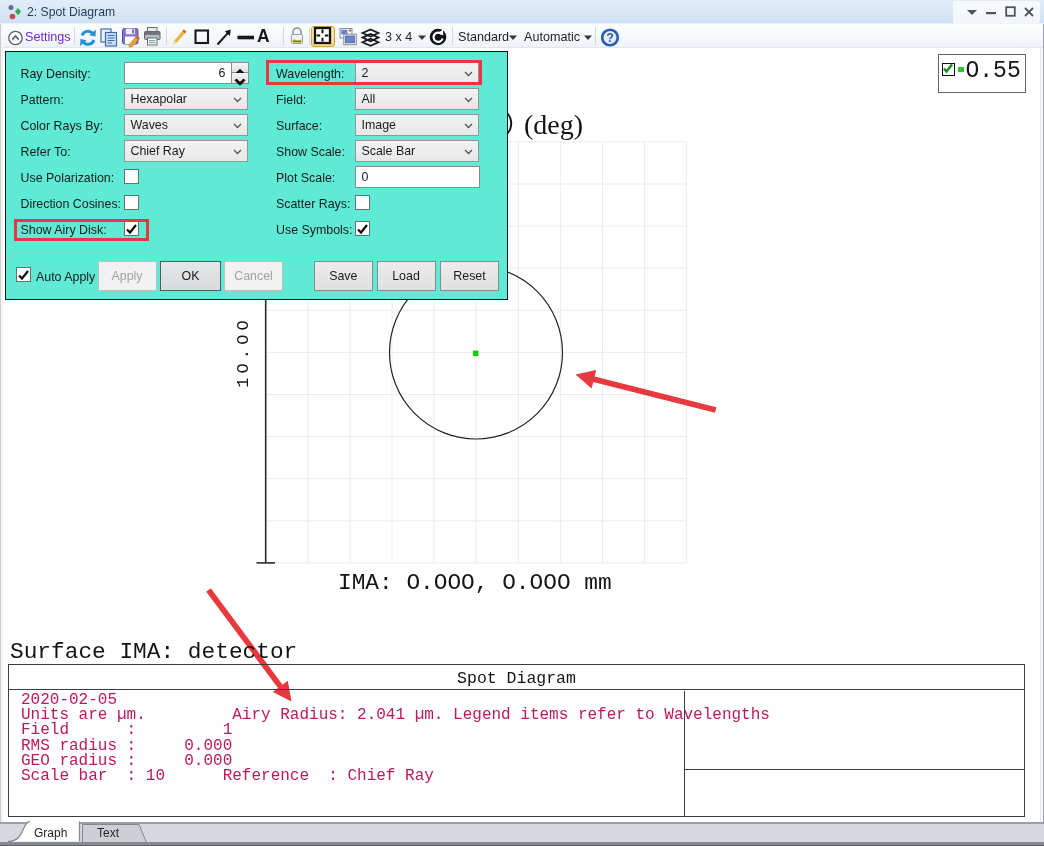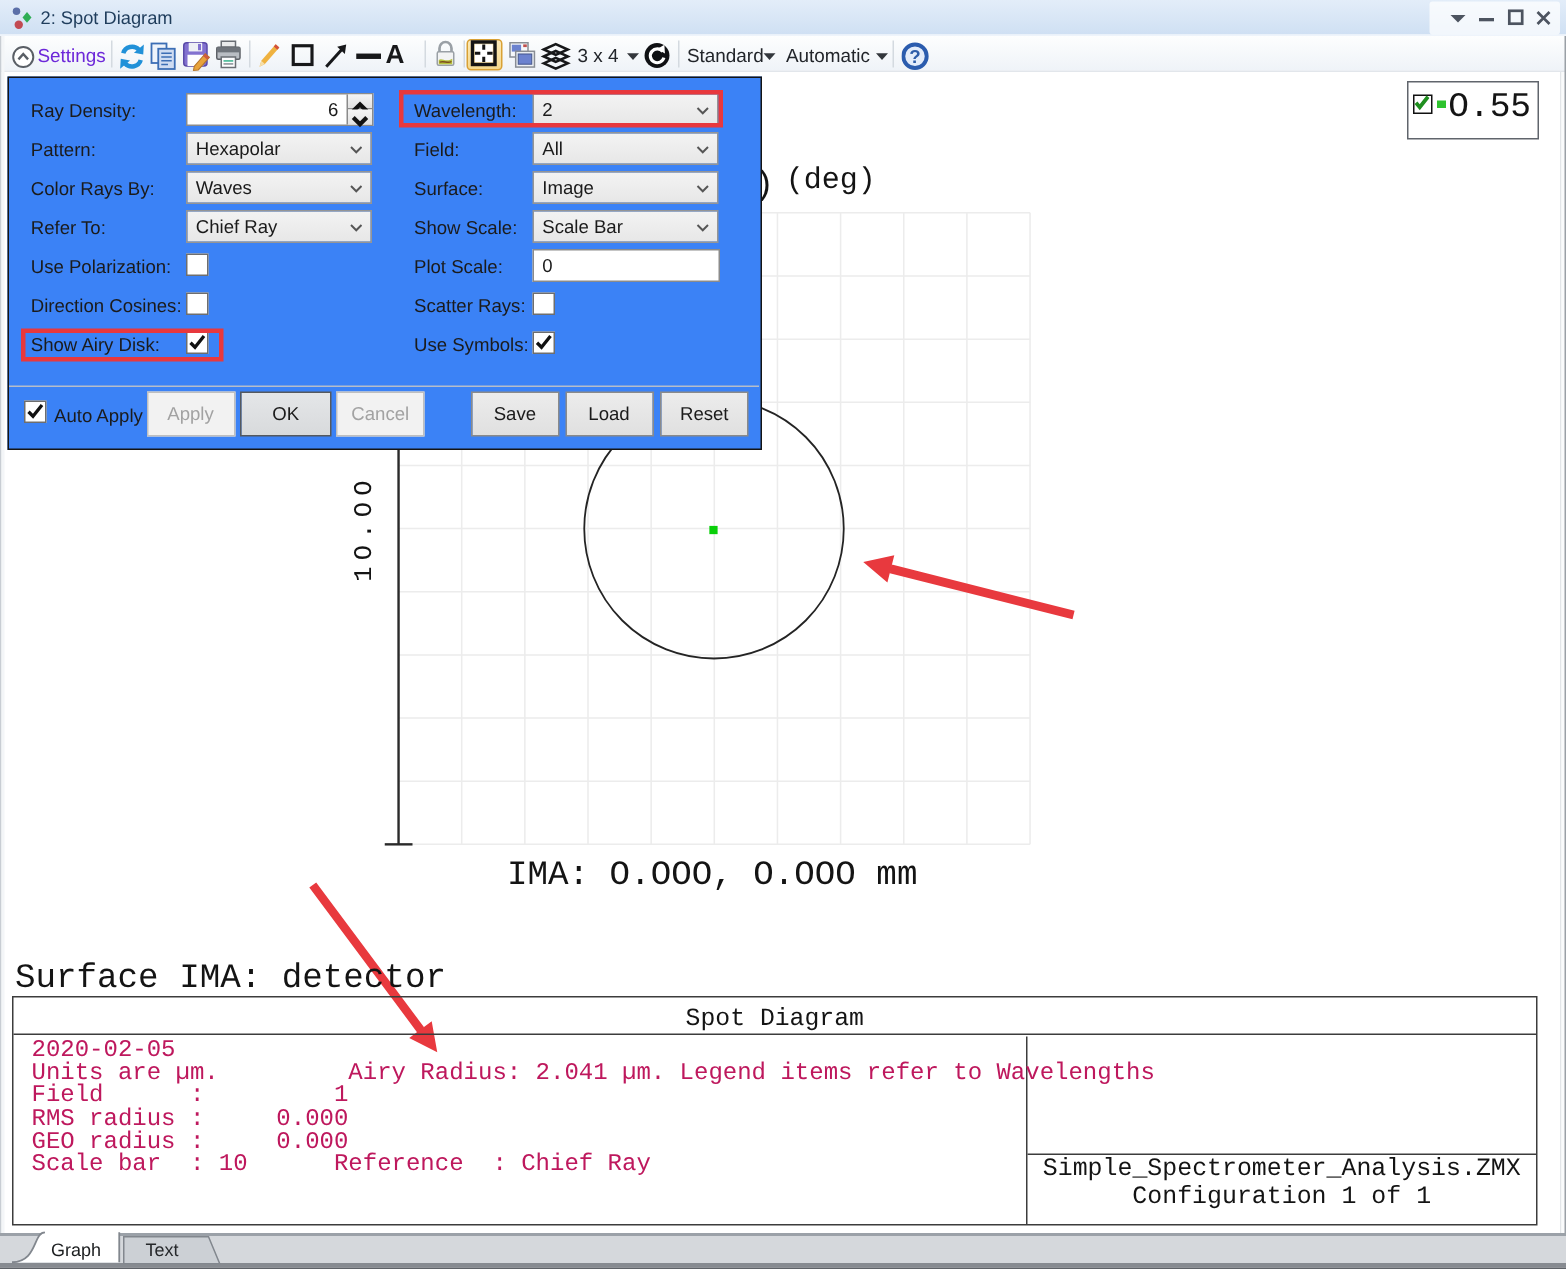--- a/index.html
+++ b/index.html
@@ -10,21 +10,21 @@
   
   #titlebar { left:0; top:0; width:1044px; height:24px;
     background:linear-gradient(#e3edf9,#cfe0f3); border-bottom:1px solid #eef4fb; }
   #title-text { left:27px; top:4.5px; font-size:12.2px; color:#1f3d5c; }
   
   #toolbar { left:0; top:24px; width:1044px; height:24px;
     background:linear-gradient(#fdfefe,#eff3f8); border-bottom:1px solid #e2e6eb; }
   .tsep { position:absolute; top:3px; width:1px; height:18px; background:#d4dae0; }
   .ticon { position:absolute; top:1px; }
   
-  #panel { left:5px; top:51px; width:503px; height:249px; background:#3b82f6;
+  #panel { left:5px; top:51px; width:503px; height:249px; background:#5eead4;
     border:1.5px solid #141414; z-index:20; }
   .plabel { position:absolute; font-size:12.4px; color:#1b1b1b; white-space:nowrap; }
   .dd { position:absolute; width:124.5px; height:22px;
     background:linear-gradient(#f3f3f3,#e7e7e7); border:1px solid #959595;
     font-size:12.4px; color:#1b1b1b; padding:3px 0 0 6px; }
   .dd svg { position:absolute; right:5px; top:8px; }
   .cb { position:absolute; width:15px; height:15px; background:#fff; border:1px solid #6e6e6e; }
   .btn { position:absolute; top:208.5px; height:30px;
     background:linear-gradient(#ececec,#e0e0e0); border:1px solid #8a8a8a;
     font-size:12.4px; color:#1b1b1b; text-align:center; padding-top:7px; }
@@ -201,21 +201,21 @@
   <circle cx="476" cy="352.5" r="86.5" fill="none" stroke="#242424" stroke-width="1.2"></circle>
 
   <rect x="472.9" y="350.6" width="5.5" height="5.5" fill="#09cf09"></rect>
 
   <g fill="#e8393e">
     <path d="M575.5 374.6 L596.2 370.1 L591.6 388.4 Z M593.2 382.1 L715 412.8 L716.4 407.2 L594.6 376.4 Z"></path>
     <path d="M291.5 701.5 L287.8 680.8 L272.8 692.0 Z M206.2 591.7 L210.8 588.3 L282.6 684.7 L278.0 688.1 Z"></path>
   </g>
 </svg>
 <div class="plotxt" style="left:502.6px;top:109.9px;font-size:22.4px;z-index:1;">)</div>
-<div class="plotxt" id="objdeg" style="left:523.9px;top:108.8px;font-size:20px;z-index:1;">(deg)</div>
+<div class="plotxt" id="objdeg" style="left:523.9px;top:108.8px;font-size:28px;z-index:1;font-family:Liberation Serif, serif;">(deg)</div>
 <div class="plotxt" id="ylab" style="left:203.7px;top:341.6px;width:80px;height:20px;text-align:center;font-size:17px;letter-spacing:4.1px;transform:rotate(-90deg);">1O.OO</div>
 <div class="plotxt" id="imalab" style="left:338px;top:570px;font-size:22.8px;">IMA: O.OOO, O.OOO mm</div>
 <div class="plotxt" id="surflab" style="left:10px;top:639px;font-size:22.8px;">Surface IMA: detector</div>
 
 <div class="abs" id="legend" style="left:938px;top:53.5px;width:88px;height:39px;border:1px solid #60656c;background:#fff;z-index:2;">
   <div class="abs" style="left:2.5px;top:8px;width:13.5px;height:13.5px;border:1.8px solid #111;background:#fff;">
     <svg width="11" height="11" style="position:absolute;left:-0.5px;top:-1px;">
         <path d="M2 5.5 L4.5 8.5 L10 1.5" fill="none" stroke="#1f8f1f" stroke-width="2.5"></path>
       </svg>
   </div>
@@ -226,22 +226,20 @@
 <div class="abs" id="rtable">
   <div class="abs mono" style="left:0;top:0;width:1015px;height:25px;border-bottom:1px solid #3c3c3c;font-size:16.5px;color:#141414;text-align:center;padding-top:4px;">Spot Diagram</div>
   <div class="abs" style="left:675px;top:26px;width:1px;height:125px;background:#3c3c3c;"></div>
   <div class="abs mono" style="left:12px;top:28px;font-size:16px;line-height:15.2px;color:#be185d;white-space:pre;">2020-02-05
 Units are µm.         Airy Radius: 2.041 µm. Legend items refer to Wavelengths
 Field      :         1
 RMS radius :     0.000
 GEO radius :     0.000
 Scale bar  : 10      Reference  : Chief Ray</div>
   <div class="abs" style="left:676px;top:103.5px;width:339px;height:1px;background:#3c3c3c;"></div>
-  <div class="abs mono" style="left:676px;top:105px;width:339px;font-size:16.6px;line-height:18.5px;color:#141414;text-align:center;white-space:pre-line;">Simple_Spectrometer_Analysis.ZMX
-Configuration 1 of 1</div>
 </div>
 
 <div class="abs" id="tabbar">
   <div class="abs" style="left:0;top:0;width:1044px;height:1.5px;background:#9ba1a8;"></div>
   <div class="abs" style="left:0;top:1.5px;width:1044px;height:18.5px;background:#d5d8dc;"></div>
   <div class="abs" style="left:0;top:20px;width:1044px;height:2.5px;background:#878b91;"></div>
   <div class="abs" style="left:0;top:22.5px;width:1044px;height:1.5px;background:#5e6268;"></div>
 
   <svg class="abs" style="left:78px;top:1px;" width="72" height="20">
       <path d="M4.5 1.5 H61 L68.5 19.5 H4.5 Z" fill="#ccd0d5" stroke="#82878e" stroke-width="1"></path>

